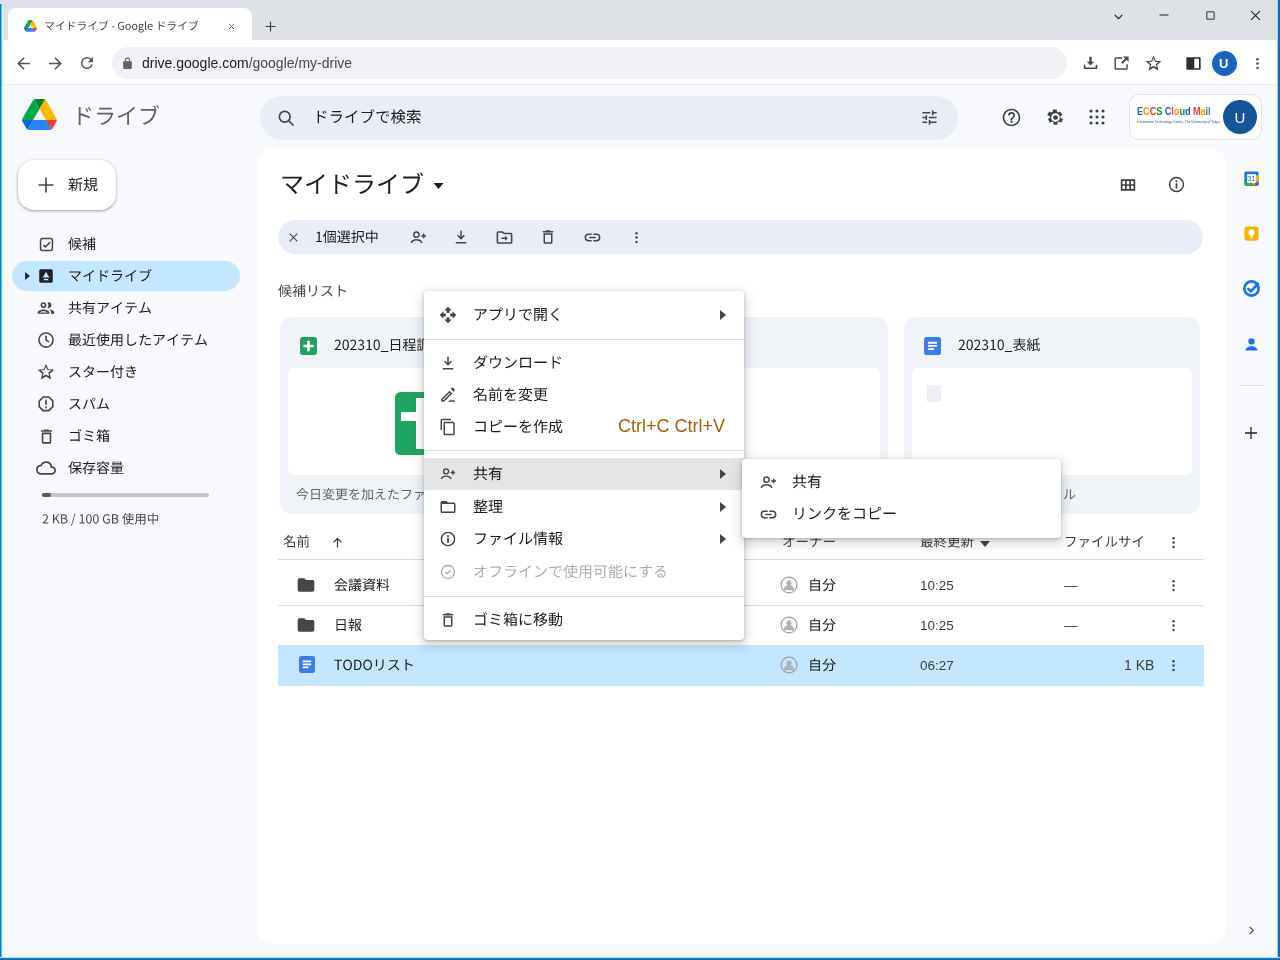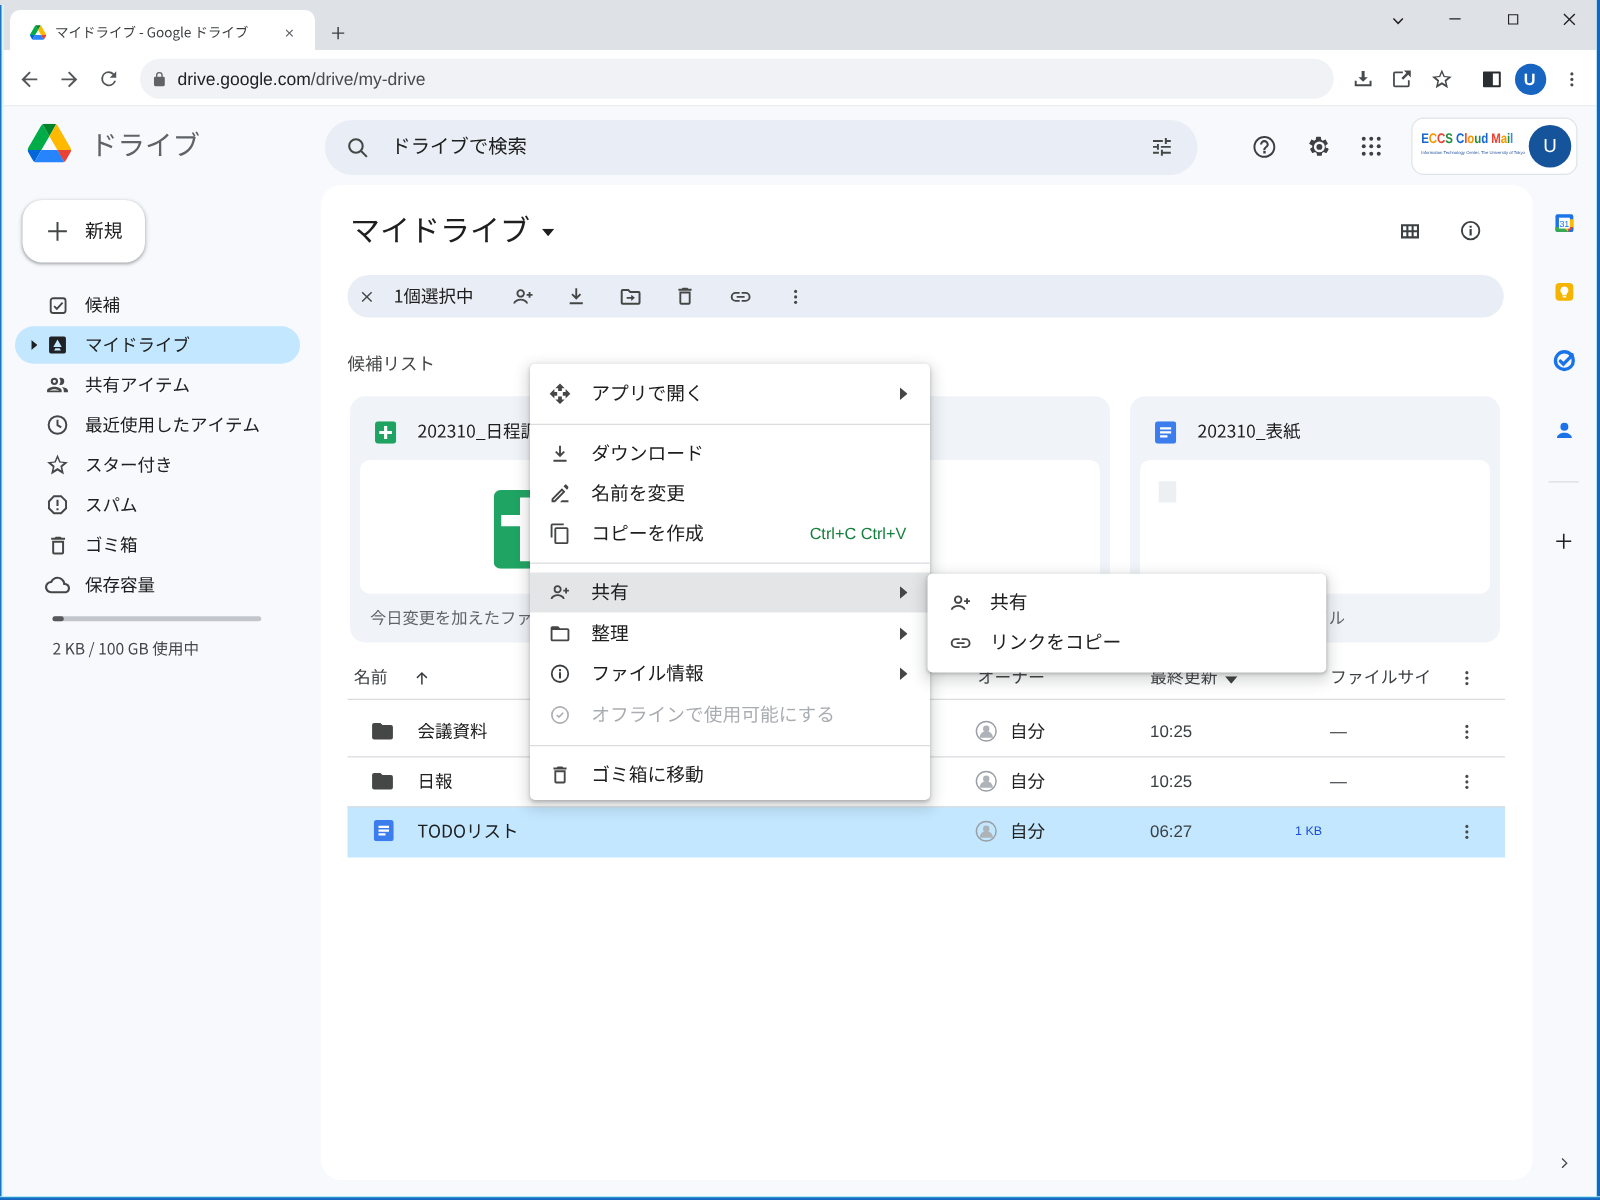--- a/index.html
+++ b/index.html
@@ -46,21 +46,21 @@
 <svg style="position:absolute;left:45.5px;top:53.5px;" width="19" height="19" viewBox="0 0 24 24">
       <path d="M4 13h12.2l-5.6 5.6L12 20l8-8-8-8-1.4 1.4 5.6 5.6H4z" fill="#54575A"></path>
     </svg>
 <svg style="position:absolute;left:78.0px;top:54.0px;" width="18" height="18" viewBox="0 0 24 24">
       <path d="M17.65 6.35A7.96 7.96 0 0 0 12 4a8 8 0 1 0 7.73 10h-2.08A6 6 0 1 1 12 6c1.66 0 3.14.69 4.22 1.78L13 11h7V4l-2.35 2.35z" fill="#54575A"></path>
     </svg>
 <div class="abs" style="left:112px;top:47px;width:955px;height:32px;background:#F0F2F5;border-radius:16px"></div>
 <svg style="position:absolute;left:120.5px;top:56.5px;" width="13" height="13" viewBox="0 0 24 24">
       <path d="M18 8h-1V6a5 5 0 0 0-10 0v2H6a2 2 0 0 0-2 2v10a2 2 0 0 0 2 2h12a2 2 0 0 0 2-2V10a2 2 0 0 0-2-2zM9 6a3 3 0 0 1 6 0v2H9z" fill="#5F6368"></path>
     </svg>
-<div class="abs lt" style="left:142px;top:63.5px;transform:translateY(-54%);font-size:14px;color:#202124;white-space:nowrap">drive.google.com<span style="color:#474A4E">/drive/my-drive</span></div>
+<div class="abs lt" style="left:142px;top:63.5px;transform:translateY(-54%);font-size:14px;color:#202124;white-space:nowrap">drive.google.com<span style="color:#474A4E">/google/my-drive</span></div>
 <svg style="position:absolute;left:1080.5px;top:53.5px;" width="19" height="19" viewBox="0 0 24 24">
       <path d="M12 14.5 7.3 9.8h3.2V3.5h3v6.3h3.2z" fill="#474A4D"></path>
       <path d="M4.5 13.5V18h15v-4.5" fill="none" stroke="#474A4D" stroke-width="2" stroke-linecap="butt" stroke-linejoin="miter"></path>
     </svg>
 <svg style="position:absolute;left:1111.5px;top:53.5px;" width="19" height="19" viewBox="0 0 24 24">
       <path d="M13 5H5a1 1 0 0 0-1 1v12a1 1 0 0 0 1 1h13a1 1 0 0 0 1-1v-5" fill="none" stroke="#474A4D" stroke-width="1.8" stroke-linecap="butt" stroke-linejoin="miter"></path>
       <path d="M21 3h-7l2.6 2.6-5.1 5.1 1.8 1.8 5.1-5.1L21 10z" fill="#474A4D"></path>
     </svg>
 <svg style="position:absolute;left:1143.5px;top:53.5px;" width="19" height="19" viewBox="0 0 24 24">
       <path d="m12 17.27 6.18 3.73-1.64-7.03L22 9.24l-7.19-.61L12 2 9.19 8.63 2 9.24l5.46 4.73L5.82 21 12 17.27zm0-2.33-3.76 2.27 1-4.28-3.32-2.88 4.38-.38L12 5.6l1.71 4.04 4.38.38-3.32 2.88 1 4.28L12 14.94z" fill="#474A4D"></path>
@@ -353,21 +353,21 @@
     </svg>
 <svg style="position:absolute;left:780.0px;top:656.0px;" width="18" height="18" viewBox="0 0 24 24">
       <circle cx="12" cy="12" r="10.5" fill="none" stroke="#9AA0A6" stroke-width="1.6"></circle>
       <circle cx="12" cy="9.3" r="3.4" fill="#AEB3B8"></circle>
       <path d="M4.8 19a7.2 7.2 0 0 1 14.4 0z" fill="#AEB3B8"></path>
     </svg>
 <svg style="position:absolute;left:808px;top:656.0px;" width="28" height="18" viewBox="0 -14.0 28 18">
       <path d="M3.0 -6.7H11.1V-5.8H3.0ZM3.0 -3.7H11.1V-2.7H3.0ZM3.0 -0.6H11.1V0.4H3.0ZM2.3 -9.8H11.9V1.1H10.8V-8.8H3.3V1.1H2.3ZM6.4 -11.8 7.6 -11.6Q7.4 -11.0 7.1 -10.4Q6.8 -9.7 6.6 -9.3L5.7 -9.5Q5.8 -9.8 5.9 -10.2Q6.1 -10.6 6.2 -11.0Q6.3 -11.4 6.4 -11.8Z M16.6 -6.5H24.6V-5.4H16.6ZM24.3 -6.5H25.4Q25.4 -6.5 25.4 -6.4Q25.4 -6.3 25.4 -6.2Q25.4 -6.0 25.4 -6.0Q25.3 -4.3 25.2 -3.2Q25.1 -2.0 25.0 -1.3Q24.9 -0.5 24.8 -0.1Q24.7 0.3 24.5 0.5Q24.2 0.8 24.0 0.9Q23.7 1.0 23.4 1.0Q23.0 1.1 22.4 1.1Q21.8 1.1 21.2 1.0Q21.1 0.8 21.0 0.5Q21.0 0.2 20.8 -0.0Q21.5 0.0 22.1 0.0Q22.7 0.1 22.9 0.1Q23.1 0.1 23.3 0.0Q23.4 -0.0 23.5 -0.1Q23.7 -0.3 23.8 -1.0Q24.0 -1.6 24.1 -2.9Q24.2 -4.2 24.3 -6.3ZM18.5 -11.5 19.7 -11.2Q19.1 -10.0 18.4 -8.9Q17.8 -7.8 16.9 -6.9Q16.1 -6.0 15.2 -5.4Q15.1 -5.5 15.0 -5.6Q14.8 -5.8 14.6 -5.9Q14.4 -6.1 14.3 -6.2Q15.2 -6.8 16.0 -7.6Q16.8 -8.4 17.5 -9.4Q18.1 -10.4 18.5 -11.5ZM23.4 -11.5Q23.8 -10.8 24.2 -10.1Q24.7 -9.3 25.3 -8.7Q25.9 -8.0 26.5 -7.4Q27.1 -6.8 27.7 -6.4Q27.5 -6.3 27.4 -6.1Q27.2 -6.0 27.0 -5.8Q26.9 -5.6 26.8 -5.5Q26.2 -6.0 25.6 -6.6Q25.0 -7.2 24.4 -8.0Q23.8 -8.7 23.3 -9.5Q22.8 -10.3 22.4 -11.1ZM19.6 -6.2H20.7Q20.6 -5.0 20.3 -3.9Q20.1 -2.8 19.6 -1.9Q19.1 -0.9 18.1 -0.1Q17.2 0.7 15.8 1.2Q15.7 1.1 15.6 0.9Q15.5 0.7 15.3 0.5Q15.2 0.4 15.1 0.3Q16.4 -0.2 17.3 -0.9Q18.1 -1.6 18.6 -2.4Q19.1 -3.3 19.3 -4.2Q19.5 -5.2 19.6 -6.2Z" fill="#1F1F1F"></path>
     </svg>
 <div class="abs lt" style="left:920px;top:665.5px;transform:translateY(-54%);font-size:13.5px;color:#3C4043;white-space:nowrap">06:27</div>
-<div class="abs lt" style="left:1036px;top:665.5px;transform:translateY(-54%);font-size:10px;color:#1d4ed8;white-space:nowrap">1 KB</div>
+<div class="abs lt" style="left:1124px;top:665.5px;transform:translateY(-54%);font-size:14px;color:#404040;white-space:nowrap">1 KB</div>
 <svg style="position:absolute;left:1165.5px;top:657.5px;" width="15" height="15" viewBox="0 0 24 24">
       <circle cx="12" cy="5" r="2" fill="#474A4D"></circle>
       <circle cx="12" cy="12" r="2" fill="#474A4D"></circle>
       <circle cx="12" cy="19" r="2" fill="#474A4D"></circle>
     </svg>
 <div class="abs" style="left:278px;top:605px;width:926px;height:1px;background:#DADCE0"></div>
 <div class="abs" style="left:278px;top:645px;width:926px;height:1px;background:#DADCE0"></div>
 <svg style="position:absolute;left:1241.5px;top:168.5px;" width="19" height="19" viewBox="0 0 24 24">
       <path d="M5 3h14a2 2 0 0 1 2 2v14a2 2 0 0 1-2 2H5a2 2 0 0 1-2-2V5a2 2 0 0 1 2-2z" fill="#1A73E8"></path>
       <path d="M21 16h-5v5h3a2 2 0 0 0 2-2v-3z" fill="#1A73E8"></path>
@@ -421,21 +421,21 @@
     </svg>
 <svg style="position:absolute;left:473px;top:384.9px;" width="75" height="20" viewBox="0 -15.0 75 20">
       <path d="M5.5 -0.4H12.7V0.6H5.5ZM5.0 -11.1H10.5V-10.1H5.0ZM5.6 -12.6 6.9 -12.4Q6.3 -11.4 5.5 -10.4Q4.7 -9.5 3.7 -8.6Q2.7 -7.6 1.4 -6.9Q1.3 -7.0 1.1 -7.2Q1.0 -7.3 0.9 -7.5Q0.7 -7.6 0.6 -7.7Q1.8 -8.4 2.8 -9.2Q3.8 -10.1 4.5 -11.0Q5.2 -11.8 5.6 -12.6ZM10.1 -11.1H10.3L10.5 -11.2L11.2 -10.7Q10.6 -9.0 9.5 -7.6Q8.4 -6.2 7.1 -5.1Q5.7 -4.0 4.2 -3.2Q2.7 -2.4 1.1 -1.9Q1.1 -2.0 1.0 -2.2Q0.9 -2.4 0.7 -2.6Q0.6 -2.8 0.5 -2.9Q1.9 -3.3 3.4 -4.0Q4.9 -4.8 6.2 -5.8Q7.5 -6.9 8.5 -8.1Q9.5 -9.4 10.1 -10.9ZM3.1 -8.4 3.9 -9.1Q4.5 -8.7 5.2 -8.2Q5.8 -7.7 6.3 -7.2Q6.9 -6.7 7.2 -6.3L6.3 -5.5Q6.0 -5.9 5.5 -6.4Q4.9 -7.0 4.3 -7.5Q3.7 -8.0 3.1 -8.4ZM12.2 -5.2H13.3V1.2H12.2ZM6.0 -5.2H12.7V-4.2H6.0V1.2H4.9V-4.3L5.8 -5.2Z M15.8 -10.2H29.2V-9.2H15.8ZM17.3 -5.4H21.6V-4.5H17.3ZM17.3 -3.0H21.6V-2.1H17.3ZM24.1 -7.7H25.1V-1.6H24.1ZM21.1 -7.8H22.2V-0.1Q22.2 0.3 22.1 0.6Q22.0 0.8 21.7 0.9Q21.4 1.1 20.9 1.1Q20.4 1.1 19.6 1.1Q19.6 0.9 19.4 0.6Q19.3 0.3 19.2 0.1Q19.8 0.1 20.2 0.2Q20.7 0.2 20.9 0.1Q21.0 0.1 21.1 0.1Q21.1 0.0 21.1 -0.1ZM27.1 -8.2H28.2V-0.2Q28.2 0.3 28.1 0.5Q27.9 0.8 27.6 0.9Q27.2 1.1 26.7 1.1Q26.1 1.2 25.2 1.1Q25.2 0.9 25.1 0.6Q24.9 0.3 24.8 0.1Q25.5 0.1 26.0 0.1Q26.6 0.1 26.8 0.1Q27.0 0.1 27.0 0.0Q27.1 -0.0 27.1 -0.2ZM18.1 -12.2 19.2 -12.6Q19.6 -12.2 20.0 -11.6Q20.4 -10.9 20.7 -10.5L19.6 -10.1Q19.4 -10.5 19.0 -11.1Q18.6 -11.7 18.1 -12.2ZM25.8 -12.7 27.0 -12.3Q26.6 -11.6 26.1 -10.9Q25.6 -10.1 25.2 -9.6L24.2 -10.0Q24.5 -10.3 24.8 -10.8Q25.1 -11.3 25.4 -11.8Q25.6 -12.3 25.8 -12.7ZM16.7 -7.8H21.5V-6.9H17.8V1.1H16.7Z M36.9 -11.9Q36.8 -11.4 36.7 -10.8Q36.5 -10.2 36.2 -9.4Q35.9 -8.8 35.5 -8.0Q35.1 -7.3 34.7 -6.7Q35.0 -6.9 35.3 -7.0Q35.7 -7.2 36.1 -7.2Q36.5 -7.3 36.8 -7.3Q37.6 -7.3 38.2 -6.8Q38.9 -6.3 38.9 -5.4Q38.9 -5.1 38.9 -4.7Q38.9 -4.2 38.9 -3.7Q38.9 -3.2 38.9 -2.8Q38.9 -2.3 38.9 -2.0H37.7Q37.8 -2.3 37.8 -2.7Q37.8 -3.1 37.8 -3.5Q37.8 -4.0 37.8 -4.4Q37.8 -4.8 37.8 -5.1Q37.8 -5.7 37.4 -6.0Q37.0 -6.3 36.4 -6.3Q35.7 -6.3 35.0 -6.0Q34.3 -5.7 33.8 -5.2Q33.5 -4.9 33.2 -4.5Q32.8 -4.1 32.4 -3.7L31.4 -4.4Q32.5 -5.5 33.2 -6.4Q33.9 -7.3 34.4 -8.1Q34.8 -8.9 35.1 -9.5Q35.3 -10.2 35.5 -10.8Q35.6 -11.4 35.7 -12.0ZM31.8 -10.2Q32.4 -10.2 33.1 -10.1Q33.8 -10.1 34.3 -10.1Q35.3 -10.1 36.5 -10.1Q37.6 -10.2 38.8 -10.3Q40.0 -10.4 41.0 -10.6L41.0 -9.5Q40.2 -9.3 39.4 -9.3Q38.5 -9.2 37.6 -9.1Q36.6 -9.1 35.8 -9.1Q35.0 -9.0 34.2 -9.0Q33.9 -9.0 33.5 -9.0Q33.1 -9.0 32.6 -9.1Q32.2 -9.1 31.8 -9.1ZM43.2 -6.6Q43.0 -6.6 42.8 -6.5Q42.6 -6.4 42.3 -6.3Q42.1 -6.2 41.9 -6.1Q41.1 -5.8 40.1 -5.4Q39.0 -5.0 38.0 -4.4Q37.2 -4.0 36.6 -3.6Q36.1 -3.2 35.7 -2.8Q35.4 -2.3 35.4 -1.8Q35.4 -1.3 35.6 -1.1Q35.8 -0.8 36.2 -0.7Q36.6 -0.5 37.1 -0.5Q37.5 -0.4 38.1 -0.4Q39.0 -0.4 40.1 -0.5Q41.2 -0.6 42.2 -0.8L42.2 0.4Q41.6 0.5 40.9 0.5Q40.2 0.6 39.5 0.6Q38.7 0.7 38.1 0.7Q37.0 0.7 36.1 0.5Q35.3 0.3 34.7 -0.2Q34.2 -0.7 34.2 -1.6Q34.2 -2.3 34.5 -2.9Q34.8 -3.4 35.4 -3.9Q35.9 -4.3 36.6 -4.7Q37.2 -5.1 37.9 -5.5Q38.6 -5.9 39.2 -6.2Q39.9 -6.4 40.4 -6.7Q41.0 -6.9 41.5 -7.2Q41.8 -7.3 42.1 -7.4Q42.4 -7.6 42.7 -7.7Z M45.9 -11.1H59.1V-10.0H45.9ZM51.9 -12.6H53.1V-10.7H51.9ZM53.9 -10.7H55.0V-6.7Q55.0 -6.3 54.9 -6.1Q54.8 -5.8 54.5 -5.7Q54.2 -5.6 53.7 -5.6Q53.2 -5.5 52.4 -5.5Q52.4 -5.8 52.3 -6.1Q52.2 -6.3 52.1 -6.6Q52.6 -6.5 53.1 -6.5Q53.5 -6.5 53.7 -6.5Q53.8 -6.6 53.9 -6.6Q53.9 -6.6 53.9 -6.8ZM50.8 -10.8H51.9V-10.0Q51.9 -9.4 51.8 -8.7Q51.7 -8.1 51.4 -7.4Q51.2 -6.8 50.7 -6.2Q50.1 -5.5 49.2 -5.0Q49.2 -5.1 49.0 -5.3Q48.9 -5.4 48.7 -5.5Q48.6 -5.7 48.4 -5.8Q49.2 -6.2 49.7 -6.8Q50.2 -7.3 50.4 -7.9Q50.7 -8.4 50.7 -9.0Q50.8 -9.5 50.8 -10.0ZM55.8 -8.8 56.7 -9.3Q57.2 -8.9 57.7 -8.4Q58.2 -7.9 58.7 -7.4Q59.1 -6.8 59.4 -6.4L58.4 -5.8Q58.2 -6.3 57.8 -6.8Q57.3 -7.3 56.8 -7.8Q56.3 -8.4 55.8 -8.8ZM48.2 -9.3 49.3 -9.0Q48.8 -8.1 48.1 -7.3Q47.3 -6.5 46.5 -6.0Q46.3 -6.1 46.1 -6.3Q45.9 -6.5 45.7 -6.6Q46.2 -6.9 46.7 -7.4Q47.2 -7.8 47.6 -8.3Q48.0 -8.8 48.2 -9.3ZM50.0 -4.0Q50.8 -2.7 52.2 -1.9Q53.5 -1.0 55.4 -0.5Q57.2 0.0 59.4 0.2Q59.3 0.3 59.2 0.5Q59.0 0.7 58.9 0.9Q58.8 1.1 58.8 1.2Q56.5 1.0 54.6 0.4Q52.8 -0.2 51.4 -1.2Q49.9 -2.2 49.0 -3.6ZM50.9 -5.8 52.1 -5.6Q51.2 -4.5 49.9 -3.4Q48.6 -2.4 46.8 -1.6Q46.7 -1.7 46.6 -1.9Q46.5 -2.1 46.3 -2.2Q46.2 -2.4 46.1 -2.4Q47.8 -3.1 49.0 -4.0Q50.2 -4.9 50.9 -5.8ZM50.4 -4.7H56.0V-3.8H49.6ZM55.7 -4.7H56.0L56.2 -4.7L56.9 -4.2Q56.2 -3.0 55.1 -2.0Q54.0 -1.1 52.6 -0.5Q51.1 0.2 49.5 0.6Q47.9 1.0 46.3 1.2Q46.2 1.1 46.1 0.9Q46.0 0.7 45.9 0.5Q45.8 0.4 45.7 0.2Q47.3 0.0 48.9 -0.3Q50.4 -0.7 51.8 -1.2Q53.1 -1.8 54.1 -2.6Q55.1 -3.4 55.7 -4.5Z M61.0 -11.8H74.0V-10.8H61.0ZM67.0 -11.4H68.2V-5.5Q68.2 -4.7 68.0 -3.9Q67.9 -3.0 67.5 -2.3Q67.1 -1.5 66.4 -0.9Q65.6 -0.2 64.4 0.3Q63.2 0.8 61.4 1.2Q61.3 1.1 61.2 0.9Q61.1 0.7 61.0 0.5Q60.8 0.3 60.7 0.2Q62.5 -0.1 63.6 -0.6Q64.8 -1.0 65.5 -1.6Q66.1 -2.1 66.5 -2.8Q66.8 -3.4 66.9 -4.1Q67.0 -4.8 67.0 -5.6ZM63.4 -6.2V-4.6H72.0V-6.2ZM63.4 -8.6V-7.1H72.0V-8.6ZM62.3 -9.5H73.1V-3.7H62.3ZM63.8 -3.6Q64.5 -2.5 65.5 -1.8Q66.5 -1.1 67.8 -0.7Q69.2 -0.3 70.8 -0.2Q72.5 -0.0 74.5 0.0Q74.4 0.2 74.2 0.6Q74.1 0.9 74.1 1.2Q72.0 1.1 70.2 0.8Q68.5 0.6 67.1 0.2Q65.7 -0.3 64.7 -1.1Q63.6 -1.9 62.8 -3.2Z" fill="#1F1F1F"></path>
     </svg>
 <svg style="position:absolute;left:439.0px;top:418.0px;" width="18" height="18" viewBox="0 0 24 24">
       <path d="M16 1H4a2 2 0 0 0-2 2v13h2V3h12V1zm3 4H8a2 2 0 0 0-2 2v14a2 2 0 0 0 2 2h11a2 2 0 0 0 2-2V7a2 2 0 0 0-2-2zm0 16H8V7h11v14z" fill="#444746"></path>
     </svg>
 <svg style="position:absolute;left:473px;top:416.9px;" width="90" height="20" viewBox="0 -15.0 90 20">
       <path d="M2.6 -10.3Q3.0 -10.2 3.4 -10.2Q3.9 -10.2 4.2 -10.2H11.6Q11.9 -10.2 12.2 -10.2Q12.5 -10.2 12.7 -10.2Q12.7 -10.0 12.7 -9.7Q12.7 -9.3 12.7 -9.1V-1.3Q12.7 -0.9 12.7 -0.5Q12.7 -0.0 12.7 0.1H11.4Q11.4 -0.0 11.4 -0.4Q11.4 -0.8 11.4 -1.2V-9.0H4.2Q3.8 -9.0 3.3 -9.0Q2.8 -9.0 2.6 -9.0ZM2.4 -2.0Q2.7 -2.0 3.1 -1.9Q3.6 -1.9 4.0 -1.9H12.1V-0.7H4.1Q3.6 -0.7 3.2 -0.7Q2.7 -0.7 2.4 -0.6Z M26.4 -10.5Q26.4 -10.0 26.7 -9.8Q27.0 -9.5 27.4 -9.5Q27.8 -9.5 28.1 -9.8Q28.4 -10.0 28.4 -10.5Q28.4 -10.9 28.1 -11.2Q27.8 -11.5 27.4 -11.5Q27.0 -11.5 26.7 -11.2Q26.4 -10.9 26.4 -10.5ZM25.7 -10.5Q25.7 -10.9 25.9 -11.3Q26.1 -11.7 26.5 -11.9Q26.9 -12.2 27.4 -12.2Q27.8 -12.2 28.2 -11.9Q28.6 -11.7 28.8 -11.3Q29.1 -10.9 29.1 -10.5Q29.1 -10.0 28.8 -9.6Q28.6 -9.2 28.2 -9.0Q27.8 -8.8 27.4 -8.8Q26.9 -8.8 26.5 -9.0Q26.1 -9.2 25.9 -9.6Q25.7 -10.0 25.7 -10.5ZM19.2 -11.2Q19.2 -11.0 19.1 -10.7Q19.1 -10.3 19.1 -10.0Q19.1 -9.8 19.1 -9.3Q19.1 -8.7 19.1 -7.9Q19.1 -7.1 19.1 -6.2Q19.1 -5.3 19.1 -4.5Q19.1 -3.6 19.1 -3.0Q19.1 -2.4 19.1 -2.1Q19.1 -1.5 19.4 -1.3Q19.6 -1.1 20.2 -1.0Q20.5 -0.9 21.1 -0.9Q21.6 -0.9 22.1 -0.9Q22.7 -0.9 23.4 -0.9Q24.1 -0.9 24.8 -1.0Q25.5 -1.1 26.2 -1.2Q26.8 -1.2 27.3 -1.4V0.0Q26.6 0.1 25.7 0.2Q24.8 0.2 23.9 0.3Q22.9 0.3 22.1 0.3Q21.4 0.3 20.8 0.3Q20.1 0.2 19.7 0.2Q18.8 0.0 18.3 -0.4Q17.9 -0.9 17.9 -1.8Q17.9 -2.2 17.9 -2.8Q17.9 -3.5 17.9 -4.4Q17.9 -5.2 17.9 -6.2Q17.9 -7.1 17.9 -7.9Q17.9 -8.7 17.9 -9.3Q17.9 -9.8 17.9 -10.0Q17.9 -10.2 17.9 -10.4Q17.9 -10.7 17.8 -10.9Q17.8 -11.1 17.8 -11.2ZM18.6 -6.5Q19.2 -6.7 20.0 -6.9Q20.9 -7.1 21.7 -7.4Q22.6 -7.6 23.4 -7.9Q24.2 -8.2 24.8 -8.5Q25.2 -8.6 25.5 -8.8Q25.8 -9.0 26.1 -9.2L26.7 -7.9Q26.3 -7.8 26.0 -7.7Q25.6 -7.5 25.2 -7.4Q24.5 -7.1 23.7 -6.8Q22.8 -6.5 21.9 -6.2Q21.0 -5.9 20.1 -5.7Q19.3 -5.4 18.6 -5.3Z M31.5 -6.5Q31.8 -6.5 32.1 -6.5Q32.4 -6.4 32.8 -6.4Q33.2 -6.4 33.6 -6.4Q33.9 -6.4 34.4 -6.4Q34.9 -6.4 35.5 -6.4Q36.2 -6.4 37.0 -6.4Q37.7 -6.4 38.5 -6.4Q39.2 -6.4 39.9 -6.4Q40.6 -6.4 41.1 -6.4Q41.6 -6.4 41.8 -6.4Q42.4 -6.4 42.8 -6.4Q43.2 -6.5 43.5 -6.5V-5.0Q43.2 -5.0 42.8 -5.1Q42.3 -5.1 41.9 -5.1Q41.6 -5.1 41.1 -5.1Q40.6 -5.1 39.9 -5.1Q39.3 -5.1 38.5 -5.1Q37.7 -5.1 37.0 -5.1Q36.2 -5.1 35.5 -5.1Q34.9 -5.1 34.4 -5.1Q33.9 -5.1 33.6 -5.1Q33.0 -5.1 32.4 -5.1Q31.9 -5.1 31.5 -5.0Z M51.9 -11.9Q51.8 -11.4 51.7 -10.8Q51.5 -10.2 51.2 -9.4Q50.9 -8.8 50.5 -8.0Q50.1 -7.3 49.7 -6.7Q50.0 -6.9 50.3 -7.0Q50.7 -7.2 51.1 -7.2Q51.5 -7.3 51.8 -7.3Q52.6 -7.3 53.2 -6.8Q53.9 -6.3 53.9 -5.4Q53.9 -5.1 53.9 -4.7Q53.9 -4.2 53.9 -3.7Q53.9 -3.2 53.9 -2.8Q53.9 -2.3 53.9 -2.0H52.7Q52.8 -2.3 52.8 -2.7Q52.8 -3.1 52.8 -3.5Q52.8 -4.0 52.8 -4.4Q52.8 -4.8 52.8 -5.1Q52.8 -5.7 52.4 -6.0Q52.0 -6.3 51.4 -6.3Q50.7 -6.3 50.0 -6.0Q49.3 -5.7 48.8 -5.2Q48.5 -4.9 48.2 -4.5Q47.8 -4.1 47.4 -3.7L46.4 -4.4Q47.5 -5.5 48.2 -6.4Q48.9 -7.3 49.4 -8.1Q49.8 -8.9 50.1 -9.5Q50.3 -10.2 50.5 -10.8Q50.6 -11.4 50.7 -12.0ZM46.8 -10.2Q47.4 -10.2 48.1 -10.1Q48.8 -10.1 49.3 -10.1Q50.3 -10.1 51.5 -10.1Q52.6 -10.2 53.8 -10.3Q55.0 -10.4 56.0 -10.6L56.0 -9.5Q55.2 -9.3 54.4 -9.3Q53.5 -9.2 52.6 -9.1Q51.6 -9.1 50.8 -9.1Q50.0 -9.0 49.2 -9.0Q48.9 -9.0 48.5 -9.0Q48.1 -9.0 47.6 -9.1Q47.2 -9.1 46.8 -9.1ZM58.2 -6.6Q58.0 -6.6 57.8 -6.5Q57.6 -6.4 57.3 -6.3Q57.1 -6.2 56.9 -6.1Q56.1 -5.8 55.1 -5.4Q54.0 -5.0 53.0 -4.4Q52.2 -4.0 51.6 -3.6Q51.1 -3.2 50.7 -2.8Q50.4 -2.3 50.4 -1.8Q50.4 -1.3 50.6 -1.1Q50.8 -0.8 51.2 -0.7Q51.6 -0.5 52.1 -0.5Q52.5 -0.4 53.1 -0.4Q54.0 -0.4 55.1 -0.5Q56.2 -0.6 57.2 -0.8L57.2 0.4Q56.6 0.5 55.9 0.5Q55.2 0.6 54.5 0.6Q53.7 0.7 53.1 0.7Q52.0 0.7 51.1 0.5Q50.3 0.3 49.7 -0.2Q49.2 -0.7 49.2 -1.6Q49.2 -2.3 49.5 -2.9Q49.8 -3.4 50.4 -3.9Q50.9 -4.3 51.6 -4.7Q52.2 -5.1 52.9 -5.5Q53.6 -5.9 54.2 -6.2Q54.9 -6.4 55.4 -6.7Q56.0 -6.9 56.5 -7.2Q56.8 -7.3 57.1 -7.4Q57.4 -7.6 57.7 -7.7Z M67.3 -10.1H74.4V-9.0H66.8ZM69.2 -6.8H74.1V-5.8H69.2ZM69.2 -3.5H74.3V-2.5H69.2ZM68.6 -9.7H69.8V1.2H68.6ZM67.9 -12.4 69.0 -12.1Q68.5 -10.9 68.0 -9.8Q67.4 -8.7 66.8 -7.6Q66.1 -6.6 65.4 -5.9Q65.4 -6.0 65.2 -6.1Q65.0 -6.3 64.9 -6.4Q64.7 -6.6 64.6 -6.6Q65.2 -7.3 65.9 -8.3Q66.5 -9.2 67.0 -10.3Q67.5 -11.3 67.9 -12.4ZM64.3 -12.5 65.4 -12.2Q64.9 -10.9 64.2 -9.7Q63.6 -8.4 62.8 -7.4Q62.0 -6.3 61.2 -5.4Q61.1 -5.5 61.0 -5.8Q60.9 -6.0 60.8 -6.2Q60.6 -6.4 60.5 -6.6Q61.3 -7.3 62.0 -8.2Q62.7 -9.2 63.3 -10.3Q63.9 -11.4 64.3 -12.5ZM62.7 -8.7 63.8 -9.8 63.8 -9.8V1.2H62.7Z M77.6 -7.0H81.3V-5.9H77.6ZM80.8 -7.0H81.9Q81.9 -7.0 81.9 -6.9Q81.9 -6.8 81.9 -6.7Q81.9 -6.6 81.9 -6.5Q81.9 -4.8 81.8 -3.8Q81.8 -2.7 81.7 -2.2Q81.6 -1.6 81.5 -1.4Q81.3 -1.2 81.1 -1.1Q80.9 -1.1 80.6 -1.0Q80.3 -1.0 79.8 -1.0Q79.3 -1.0 78.8 -1.0Q78.7 -1.3 78.7 -1.6Q78.6 -1.8 78.4 -2.1Q78.9 -2.0 79.4 -2.0Q79.8 -2.0 80.0 -2.0Q80.2 -2.0 80.3 -2.0Q80.4 -2.1 80.5 -2.2Q80.6 -2.3 80.7 -2.8Q80.7 -3.2 80.8 -4.2Q80.8 -5.2 80.8 -6.8ZM85.1 -11.8 85.7 -12.5Q86.2 -12.3 86.7 -12.0Q87.3 -11.7 87.7 -11.4Q88.2 -11.1 88.5 -10.8L87.8 -10.0Q87.5 -10.3 87.0 -10.6Q86.6 -11.0 86.1 -11.3Q85.5 -11.6 85.1 -11.8ZM87.2 -7.8 88.3 -7.5Q87.4 -4.6 85.7 -2.4Q84.1 -0.2 81.8 1.1Q81.7 1.0 81.5 0.8Q81.4 0.7 81.2 0.5Q81.1 0.3 80.9 0.2Q83.2 -1.0 84.8 -3.0Q86.4 -5.1 87.2 -7.8ZM77.7 -10.0H89.3V-9.0H77.7ZM76.9 -10.0H78.1V-5.8Q78.1 -5.0 78.0 -4.1Q78.0 -3.2 77.8 -2.2Q77.6 -1.2 77.3 -0.3Q77.0 0.6 76.5 1.3Q76.4 1.2 76.2 1.0Q76.0 0.9 75.9 0.8Q75.7 0.6 75.5 0.6Q76.2 -0.4 76.5 -1.5Q76.8 -2.6 76.8 -3.7Q76.9 -4.9 76.9 -5.8ZM83.2 -12.6H84.3Q84.3 -10.5 84.5 -8.6Q84.6 -6.8 84.9 -5.2Q85.2 -3.6 85.7 -2.5Q86.1 -1.3 86.6 -0.7Q87.1 -0.1 87.7 -0.1Q88.0 -0.1 88.2 -0.7Q88.3 -1.3 88.4 -2.8Q88.6 -2.7 88.9 -2.5Q89.2 -2.3 89.4 -2.2Q89.3 -0.9 89.1 -0.2Q88.9 0.5 88.6 0.8Q88.2 1.1 87.6 1.1Q86.9 1.1 86.2 0.6Q85.6 0.1 85.1 -0.9Q84.6 -1.8 84.3 -3.1Q83.9 -4.3 83.7 -5.8Q83.4 -7.4 83.3 -9.1Q83.2 -10.8 83.2 -12.6Z" fill="#1F1F1F"></path>
     </svg>
-<div class="abs lt" style="right:555px;top:427px;transform:translateY(-54%);font-size:13px;color:#15803d;white-space:nowrap">Ctrl+C Ctrl+V</div>
+<div class="abs lt" style="right:555px;top:427px;transform:translateY(-54%);font-size:18px;color:#a16207;white-space:nowrap">Ctrl+C Ctrl+V</div>
 <svg style="position:absolute;left:439.0px;top:465.0px;" width="18" height="18" viewBox="0 0 24 24">
       <path d="M9.5 5.2a3.3 3.3 0 1 1 0 6.6 3.3 3.3 0 0 1 0-6.6z" fill="none" stroke="#444746" stroke-width="1.9" stroke-linecap="butt" stroke-linejoin="miter"></path>
       <path d="M3 18.8c0-2.6 4.3-4 6.5-4s6.5 1.4 6.5 4" fill="none" stroke="#444746" stroke-width="1.9" stroke-linecap="butt" stroke-linejoin="miter"></path>
       <path d="M18.5 7v6M15.5 10h6" fill="none" stroke="#444746" stroke-width="1.9" stroke-linecap="butt" stroke-linejoin="miter"></path>
     </svg>
 <svg style="position:absolute;left:473px;top:463.9px;" width="30" height="20" viewBox="0 -15.0 30 20">
       <path d="M4.2 -12.5H5.4V-4.1H4.2ZM9.6 -12.5H10.8V-4.1H9.6ZM0.7 -4.8H14.3V-3.7H0.7ZM1.3 -9.4H13.8V-8.3H1.3ZM8.8 -2.2 9.8 -2.8Q10.5 -2.3 11.3 -1.7Q12.1 -1.1 12.8 -0.5Q13.5 0.1 14.0 0.5L13.0 1.2Q12.5 0.8 11.8 0.1Q11.1 -0.5 10.3 -1.1Q9.5 -1.7 8.8 -2.2ZM4.9 -2.8 6.1 -2.4Q5.6 -1.7 4.9 -1.1Q4.1 -0.4 3.4 0.2Q2.6 0.8 1.8 1.2Q1.7 1.1 1.5 0.9Q1.4 0.8 1.2 0.7Q1.1 0.5 0.9 0.4Q1.7 0.0 2.4 -0.5Q3.2 -1.1 3.9 -1.7Q4.5 -2.2 4.9 -2.8Z M15.9 -10.7H29.1V-9.6H15.9ZM19.6 -5.3H26.7V-4.3H19.6ZM18.8 -7.9H26.5V-6.8H19.9V1.2H18.8ZM26.2 -7.9H27.3V-0.2Q27.3 0.3 27.2 0.6Q27.1 0.8 26.7 1.0Q26.3 1.1 25.7 1.1Q25.0 1.2 24.1 1.2Q24.0 0.9 23.9 0.6Q23.8 0.3 23.7 0.1Q24.2 0.1 24.6 0.1Q25.1 0.1 25.4 0.1Q25.7 0.1 25.9 0.1Q26.1 0.1 26.2 0.0Q26.2 -0.0 26.2 -0.2ZM20.9 -12.6 22.0 -12.3Q21.5 -10.7 20.7 -9.1Q19.9 -7.5 18.8 -6.1Q17.7 -4.7 16.3 -3.7Q16.2 -3.8 16.1 -4.0Q16.0 -4.1 15.8 -4.3Q15.7 -4.5 15.6 -4.6Q16.6 -5.2 17.4 -6.2Q18.3 -7.1 18.9 -8.1Q19.6 -9.2 20.1 -10.3Q20.6 -11.5 20.9 -12.6ZM19.6 -2.8H26.7V-1.8H19.6Z" fill="#1F1F1F"></path>
     </svg>
 <svg style="position:absolute;left:720.0px;top:469.0px" width="6" height="10" viewBox="0 0 6 10">
       <path d="M0 0l6 5-6 5z" fill="#444746"></path>

